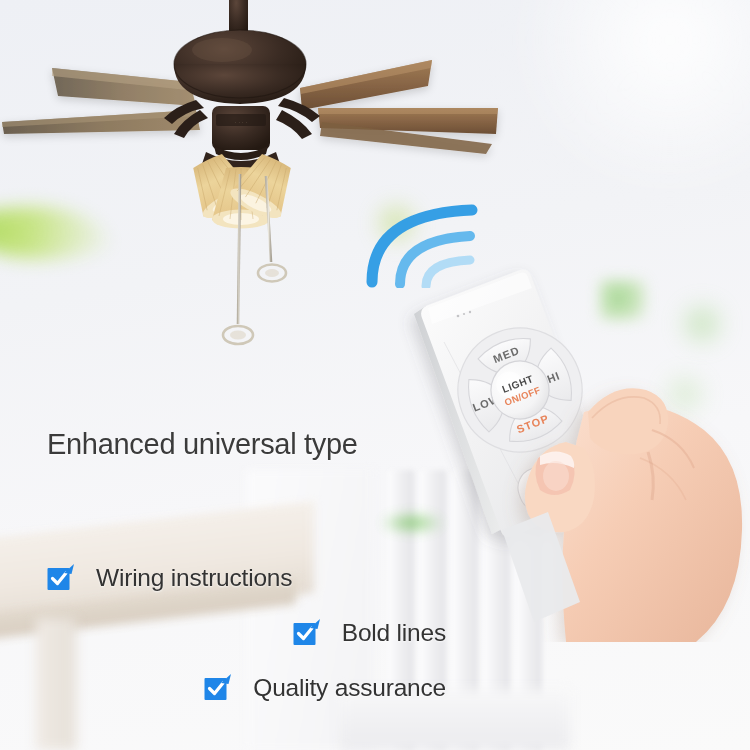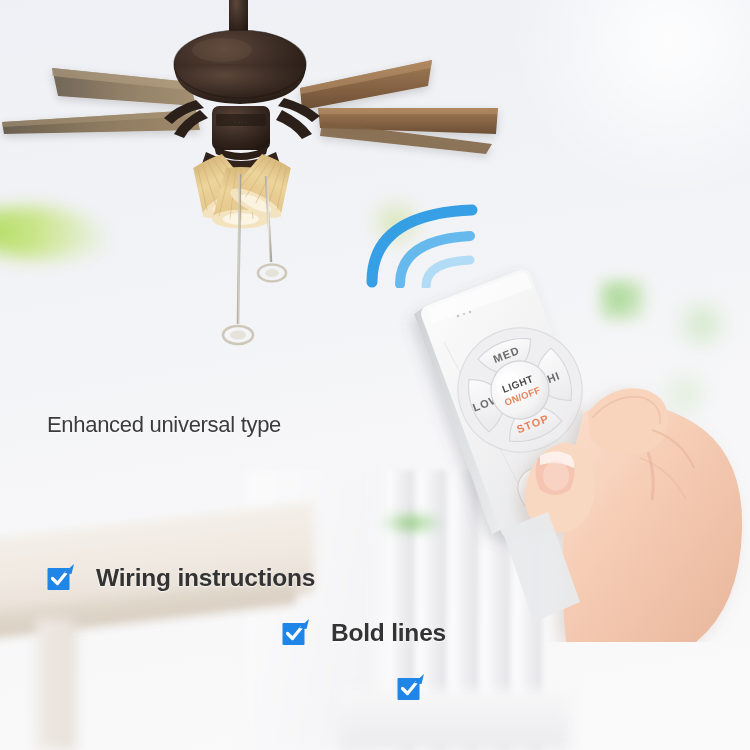--- a/index.html
+++ b/index.html
@@ -112,27 +112,27 @@
   #remote-wrap { position: absolute; left: 352px; top: 262px; width: 400px; height: 380px; }
 
   
   #copy { position: absolute; left: 47px; top: 409px; width: 420px; }
   #headline {
     font-size: 39px; font-weight: bold; color: #2f8ae0;
     letter-spacing: -.4px; line-height: 1.06;
     text-shadow: 0 1px 2px rgba(255,255,255,.85);
   }
   #subhead {
-    font-size: 22px; color: #3b3b3b; letter-spacing: -.3px;
-    margin-top: 4px; line-height: 1.1;
+    font-size: 29px; color: #3b3b3b; letter-spacing: -.3px;
+    margin-top: 20px; line-height: 1.1;
     text-shadow: 0 1px 2px rgba(255,255,255,.8);
   }
 
   #features { position: absolute; left: 46px; top: 551px; width: 400px; }
-  .feature { display: flex; align-items: center; height: 54px; font-weight: bold; }
+  .feature { display: flex; align-items: center; height: 54px; }
   .feature + .feature { margin-top: 1px; justify-content: flex-end; }
   .cb { width: 30px; height: 30px; margin-right: 20px; flex: 0 0 30px; }
   .feature-label {
     font-size: 24.5px; color: #333333; letter-spacing: -.2px;
     text-shadow: 0 1px 2px rgba(255,255,255,.75);
   }
 </style>
 </head>
 <body>
 
@@ -429,17 +429,18 @@
       </svg>
       <span class="feature-label">Bold lines</span>
     </div>
 
     <div class="feature">
       <svg class="cb" viewBox="0 0 30 30">
         <rect x="1.5" y="5" width="22" height="22" rx="1" fill="#1f86e8"></rect>
         <path d="M6.5 15.5 L11.5 20.5 L20 10" stroke="#ffffff" stroke-width="3.2" fill="none" stroke-linecap="round" stroke-linejoin="round"></path>
         <path d="M18 10 L28 1 L25.5 11 Z" fill="#1f86e8"></path>
       </svg>
+      <span class="feature-label">Quality assurance</span>
     </div>
 
   </div>
 
 </div>
 
 </body></html>

